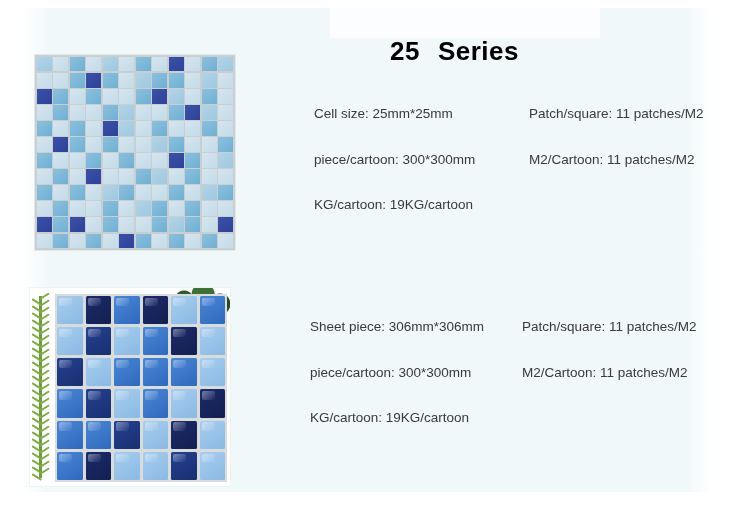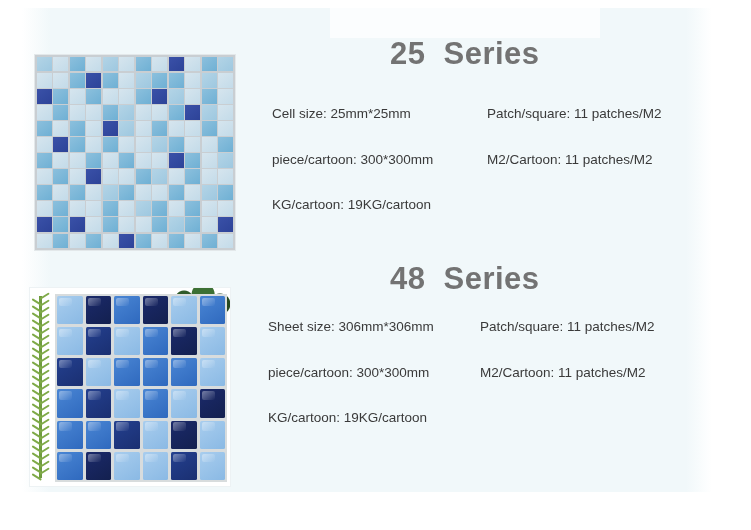--- a/index.html
+++ b/index.html
@@ -37,23 +37,23 @@
     background:linear-gradient(to left,#ffffff,#f1f8fa);
   }
 
   
   .section{ position:absolute; }
   #section-25{ left:0; top:0; width:751px; height:265px; }
   #section-48{ left:0; top:248px; width:751px; height:282px; }
 
   .title{
     position:absolute;
-    color:#737373;
+    color:#000000;
     font-weight:bold;
-    font-size:31px;
+    font-size:26px;
     letter-spacing:0.5px;
     white-space:nowrap;
     font-family:"Liberation Sans", sans-serif;
   }
   #title-25{ left:390px; top:36px; }
   #title-48{ left:390px; top:13px; }
   .title .num{ margin-right:18px; }
 
   
   .specs{
@@ -61,21 +61,21 @@
     display:grid;
     grid-template-columns:215px 215px;
     row-gap:32px;
     color:#3a3a3a;
     font-size:13.5px;
     white-space:nowrap;
   }
   #specs-25{ left:272px; top:107px; }
   #specs-48{ left:268px; top:72px;
              grid-template-columns:212px 212px; }
-  .spec-cell{ line-height:1; }
+  .spec-cell{ line-height:1;margin-left:42px; }
 
   
   .mosaic-25{
     position:absolute;
     left:35px; top:55px;
     width:200px; height:195px;
     background:#c9ced2;
     display:grid;
     grid-template-columns:repeat(12,1fr);
     grid-template-rows:repeat(12,1fr);
@@ -419,24 +419,21 @@
         <div class="g d4"></div>
         <div class="g d3"></div>
         <div class="g d2"></div>
         <div class="g d4"></div>
         <div class="g d4"></div>
         <div class="g d5"></div>
         <div class="g d4"></div>
       </div>
   </div>
 
-  <div class="title" id="title-48">
-    <span class="num">48</span><span>Series</span>
-  </div>
 
   <div class="specs" id="specs-48">
-    <div class="spec-cell">Sheet size: 306mm*306mm</div>
+    <div class="spec-cell">Sheet piece: 306mm*306mm</div>
     <div class="spec-cell">Patch/square: 11 patches/M2</div>
     <div class="spec-cell">piece/cartoon: 300*300mm</div>
     <div class="spec-cell">M2/Cartoon: 11 patches/M2</div>
     <div class="spec-cell">KG/cartoon: 19KG/cartoon</div>
   </div>
 </div>
 
 </body></html>

